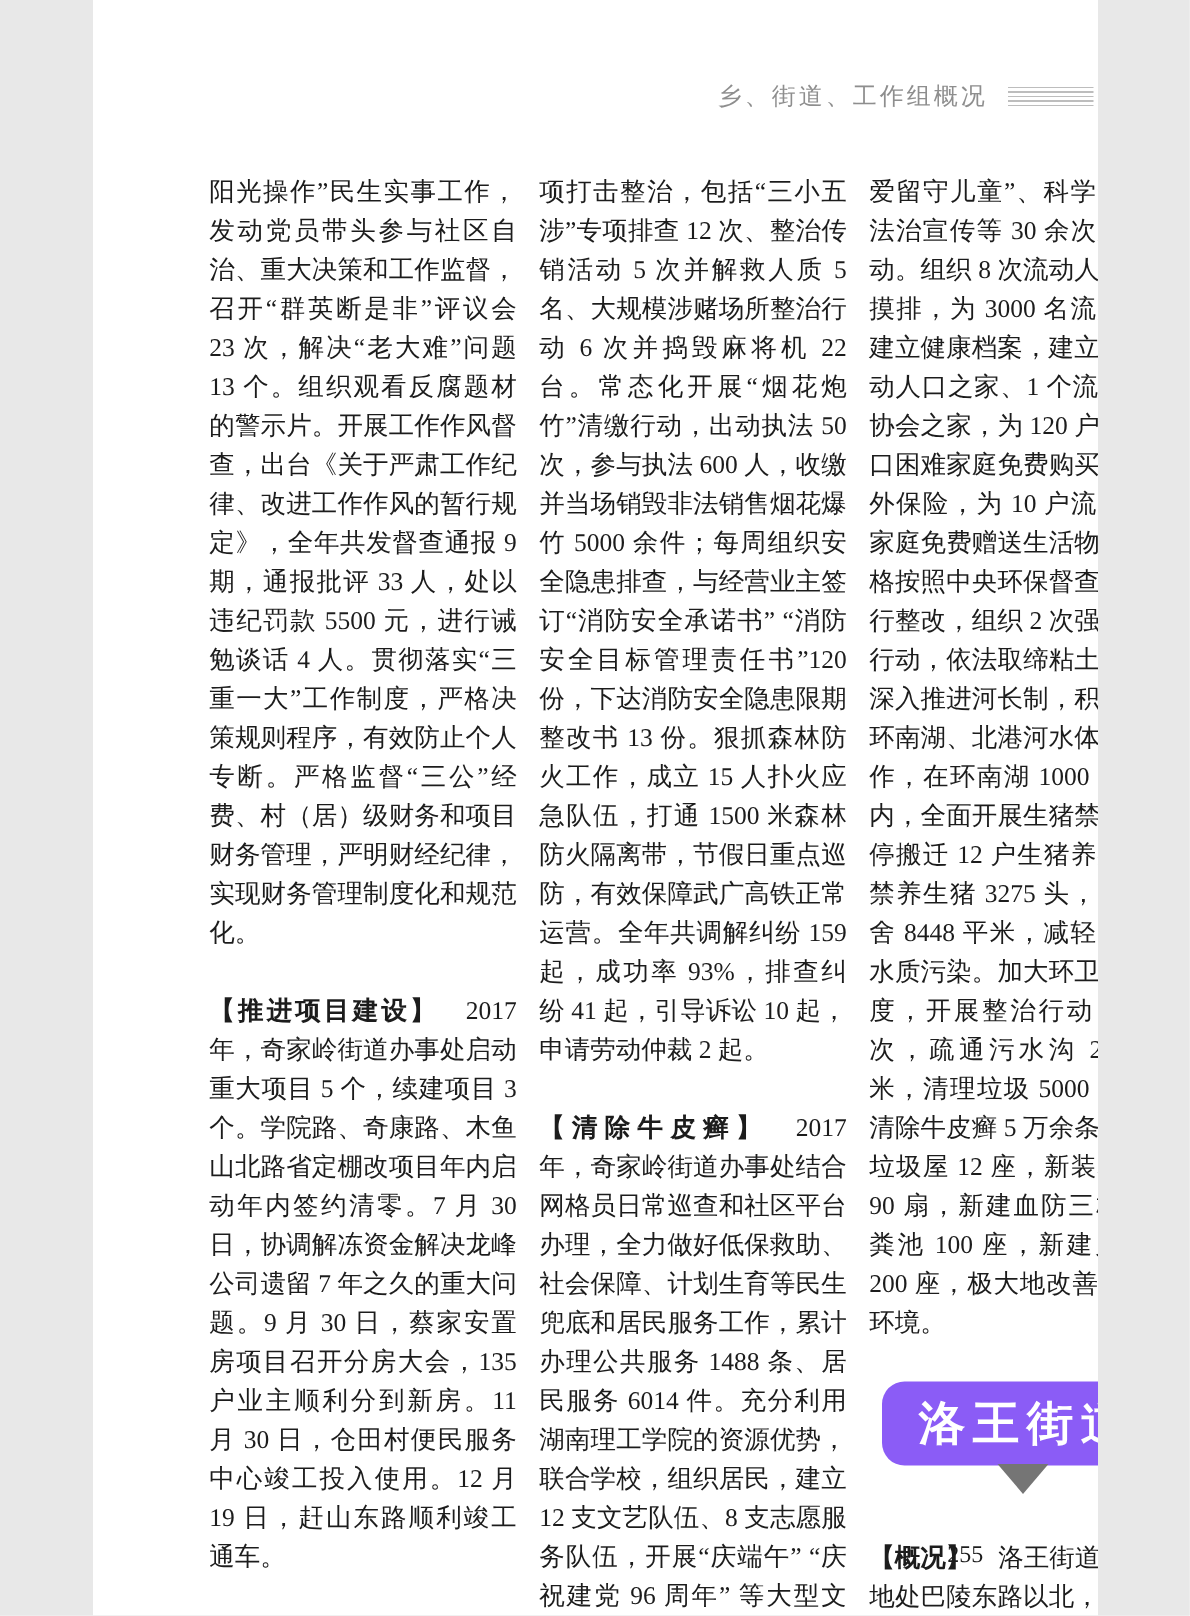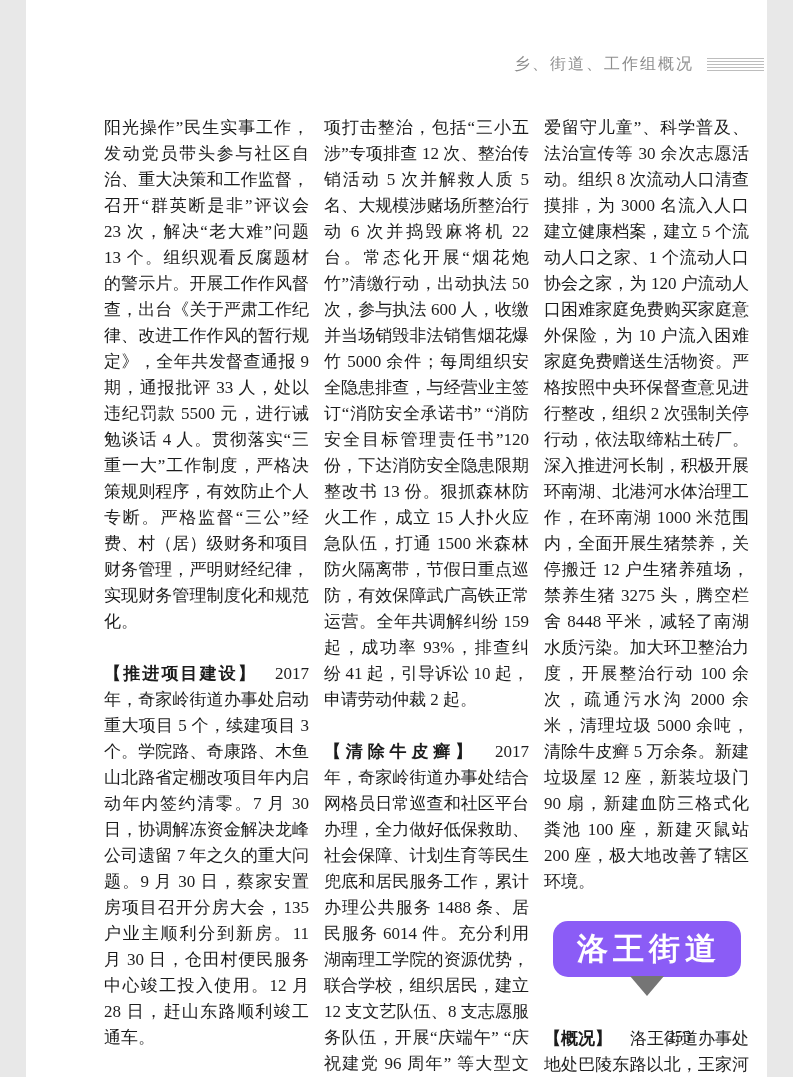--- a/index.html
+++ b/index.html
@@ -1,18 +1,18 @@
 <!DOCTYPE html>
 <html><head>
 <meta charset="utf-8">
 <style>
   html,body{margin:0;padding:0;background:#e8e8e8;}
   .page{
     position:relative;
-    width:741px;height:1077px;
+    width:670px;height:1077px;
     background:#ffffff;
     font-family:"Liberation Serif","DejaVu Serif",serif;
     color:#1c1c1c;
     overflow:hidden;
     margin:0 auto;
   }
   
   .running-head{
     position:absolute;
     top:54px;right:3px;
@@ -90,21 +90,21 @@
 
   <div class="running-head">
     <span class="running-head-title">乡、街道、工作组概况</span>
     <span class="running-head-lines"></span>
   </div>
 
   <div class="columns">
 
     <div class="col">
       <p><span>阳光操作”民生实事工作，发动党员带头参与社区自治、重大决策和工作监督，召开“群英断是非”评议会 23 次，解决“老大难”问题 13 个。组织观看反腐题材的警示片。开展工作作风督查，出台《关于严肃工作纪律、改进工作作风的暂行规定》，全年共发督查通报 9 期，通报批评 33 人，处以违纪罚款 5500 元，进行诫勉谈话 4 人。贯彻落实“三重一大”工作制度，严格决策规则程序，有效防止个人专断。严格监督“三公”经费、村（居）级财务和项目财务管理，严明财经纪律，实现财务管理制度化和规范化。</span></p>
-      <p><b class="section-head">【推进项目建设】</b><span>2017 年，奇家岭街道办事处启动重大项目 5 个，续建项目 3 个。学院路、奇康路、木鱼山北路省定棚改项目年内启动年内签约清零。7 月 30 日，协调解冻资金解决龙峰公司遗留 7 年之久的重大问题。9 月 30 日，蔡家安置房项目召开分房大会，135 户业主顺利分到新房。11 月 30 日，仓田村便民服务中心竣工投入使用。12 月 28 日，赶山东路顺利竣工通车。</span></p>
+      <p><b class="section-head">【推进项目建设】</b><span>2017 年，奇家岭街道办事处启动重大项目 5 个，续建项目 3 个。学院路、奇康路、木鱼山北路省定棚改项目年内启动年内签约清零。7 月 30 日，协调解冻资金解决龙峰公司遗留 7 年之久的重大问题。9 月 30 日，蔡家安置房项目召开分房大会，135 户业主顺利分到新房。11 月 30 日，仓田村便民服务中心竣工投入使用。12 月 19 日，赶山东路顺利竣工通车。</span></p>
       <p><b class="section-head">【稳定社会大局】</b><span>2017 年，奇家岭街道办事处开展各类专</span></p>
     </div>
 
     <div class="col">
       <p><span>项打击整治，包括“三小五涉”专项排查 12 次、整治传销活动 5 次并解救人质 5 名、大规模涉赌场所整治行动 6 次并捣毁麻将机 22 台。常态化开展“烟花炮竹”清缴行动，出动执法 50 次，参与执法 600 人，收缴并当场销毁非法销售烟花爆竹 5000 余件；每周组织安全隐患排查，与经营业主签订“消防安全承诺书” “消防安全目标管理责任书”120 份，下达消防安全隐患限期整改书 13 份。狠抓森林防火工作，成立 15 人扑火应急队伍，打通 1500 米森林防火隔离带，节假日重点巡防，有效保障武广高铁正常运营。全年共调解纠纷 159 起，成功率 93%，排查纠纷 41 起，引导诉讼 10 起，申请劳动仲裁 2 起。</span></p>
       <p><b class="section-head">【清除牛皮癣】</b><span>2017 年，奇家岭街道办事处结合网格员日常巡查和社区平台办理，全力做好低保救助、社会保障、计划生育等民生兜底和居民服务工作，累计办理公共服务 1488 条、居民服务 6014 件。充分利用湖南理工学院的资源优势，联合学校，组织居民，建立 12 支文艺队伍、8 支志愿服务队伍，开展“庆端午” “庆祝建党 96 周年” 等大型文艺汇演，组织“敬老爱老”、“关</span></p>
     </div>
 
     <div class="col">
       <p><span>爱留守儿童”、科学普及、法治宣传等 30 余次志愿活动。组织 8 次流动人口清查摸排，为 3000 名流入人口建立健康档案，建立 5 个流动人口之家、1 个流动人口协会之家，为 120 户流动人口困难家庭免费购买家庭意外保险，为 10 户流入困难家庭免费赠送生活物资。严格按照中央环保督查意见进行整改，组织 2 次强制关停行动，依法取缔粘土砖厂。深入推进河长制，积极开展环南湖、北港河水体治理工作，在环南湖 1000 米范围内，全面开展生猪禁养，关停搬迁 12 户生猪养殖场，禁养生猪 3275 头，腾空栏舍 8448 平米，减轻了南湖水质污染。加大环卫整治力度，开展整治行动 100 余次，疏通污水沟 2000 余米，清理垃圾 5000 余吨，清除牛皮癣 5 万余条。新建垃圾屋 12 座，新装垃圾门 90 扇，新建血防三格式化粪池 100 座，新建灭鼠站 200 座，极大地改善了辖区环境。</span></p>

